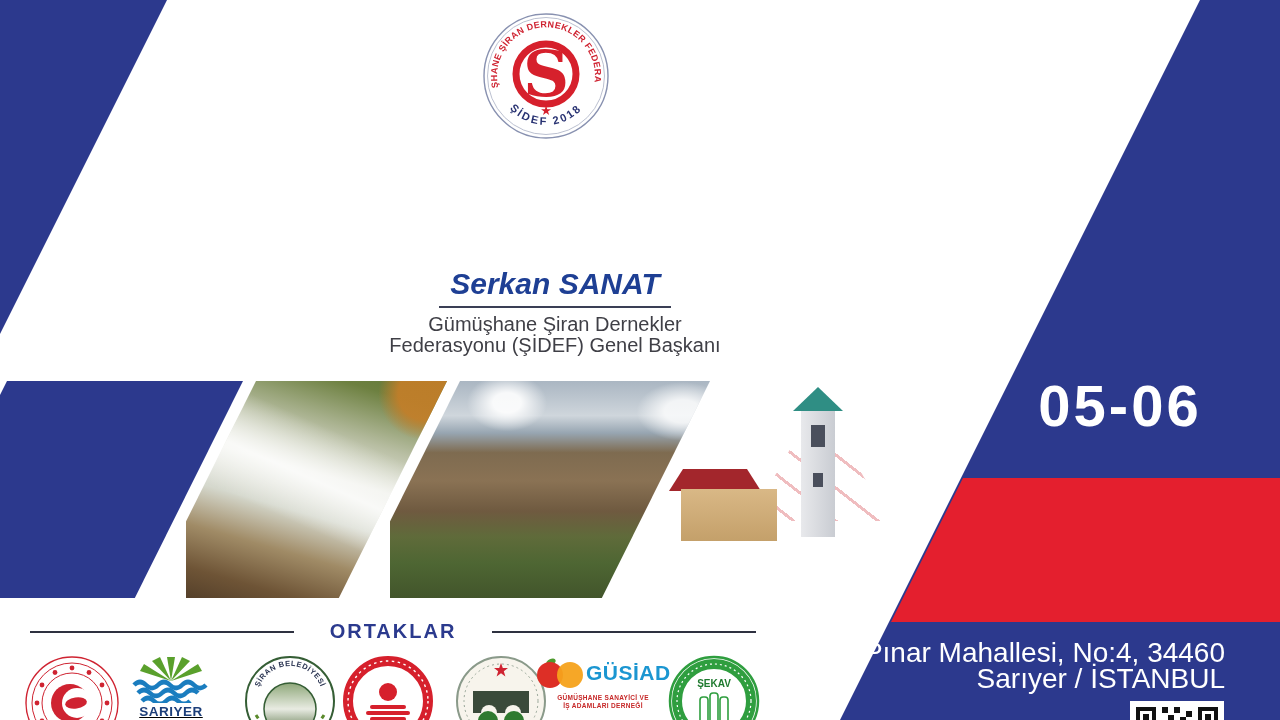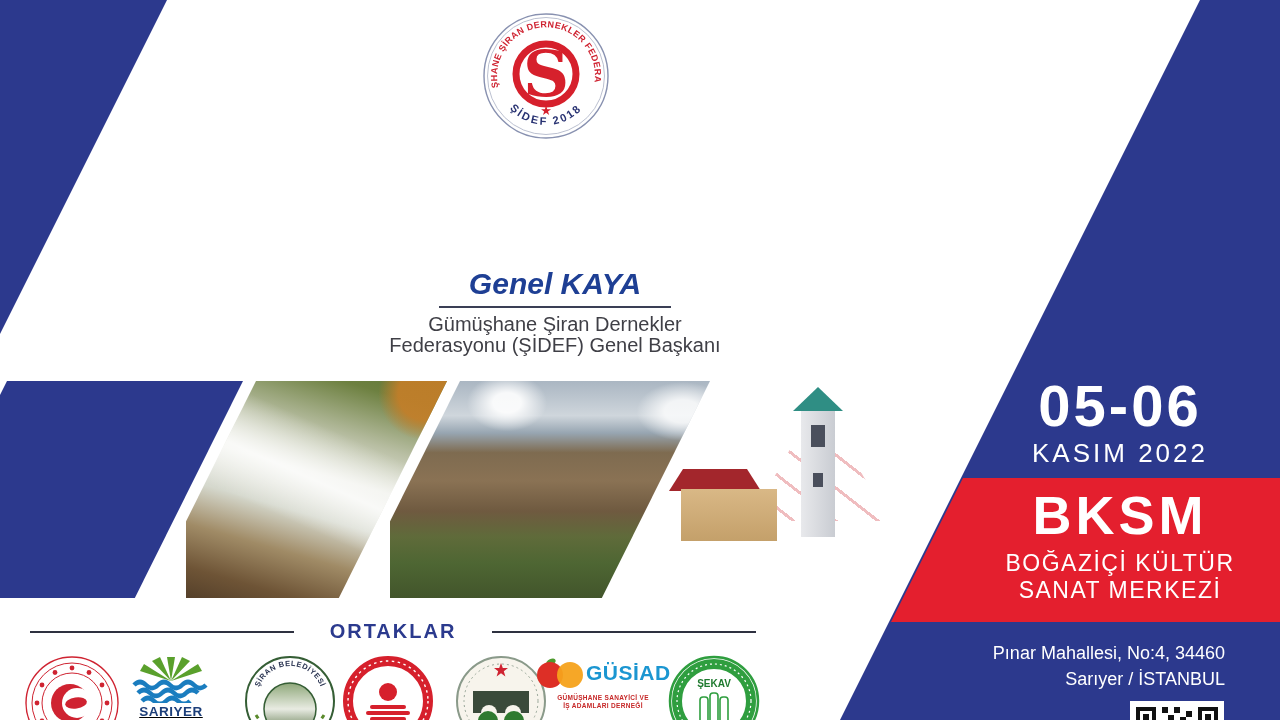--- a/index.html
+++ b/index.html
@@ -73,21 +73,21 @@
     opacity:.55; clip-path:polygon(0 100%, 100% 100%, 55% 0, 45% 0);
   }
   
   .date-block { position:absolute; left:1000px; top:377px; width:240px; text-align:center; color:#fff; }
   .date-big { font-size:58px; font-weight:bold; letter-spacing:3px; line-height:58px; }
   .date-sub { font-size:26px; letter-spacing:3px; margin-top:3px; }
   .venue-block { position:absolute; left:1000px; top:487px; width:240px; text-align:center; color:#fff; }
   .venue-abbr { font-size:54px; font-weight:bold; letter-spacing:4px; line-height:56px; }
   .venue-line { font-size:23px; letter-spacing:1.5px; line-height:27px; }
   .venue-line.first { margin-top:7px; }
-  .addr-block { position:absolute; right:55px; top:640px; text-align:right; color:#fff; font-size:18px; line-height:26px; }
+  .addr-block { position:absolute; right:55px; top:640px; text-align:right; color:#fff; font-size:28px; line-height:26px; }
   
   .qr { position:absolute; left:1130px; top:701px; width:94px; height:60px; }
   
   .partners-head { position:absolute; left:30px; top:620px; width:726px; display:flex; align-items:center; }
   .partners-rule { height:2px; background:#2e3140; flex:1; }
   .partners-label { font-size:20px; font-weight:bold; letter-spacing:2px; color:#2b3a8e; margin:0 36px; }
   .logo-item { position:absolute; top:655px; }
   .logo-circle { display:block; }
   .sariyer-label { font-size:13.5px; font-weight:bold; color:#1d3f7a; letter-spacing:.5px; text-align:center; margin-top:1px; }
   .gusiad { display:flex; align-items:center; }
@@ -119,21 +119,21 @@
     <circle cx="90" cy="70" r="30" fill="none" stroke="#d6202c" stroke-width="7"></circle>
     <text x="90" y="92" text-anchor="middle" font-family="DejaVu Serif, serif" font-weight="bold" font-size="64" fill="#d6202c">S</text>
     <text x="90" y="111" text-anchor="middle" font-size="13" fill="#d6202c">★</text>
     <text font-size="11" font-weight="bold" fill="#283272" letter-spacing="2.2">
       <textPath href="#arcBottom" startOffset="50%" text-anchor="middle">ŞİDEF 2018</textPath>
     </text>
   </svg>
 
 
   <div class="speaker">
-    <div class="speaker-name">Genel KAYA</div>
+    <div class="speaker-name">Serkan SANAT</div>
     <div class="speaker-rule"></div>
     <div class="speaker-title">Gümüşhane Şiran Dernekler</div>
     <div class="speaker-title">Federasyonu (ŞİDEF) Genel Başkanı</div>
   </div>
 
   <div class="band-item band-blue"></div>
   <div class="band-item photo1">
       <div class="ph-inner"></div>
     </div>
   <div class="band-item photo2">
@@ -146,26 +146,20 @@
       <div class="p3-bldg"></div>
       <div class="p3-tower"></div>
       <div class="p3-roof"></div>
       <div class="p3-win" style="left:158px;top:44px;width:14px;height:22px;"></div>
       <div class="p3-win" style="left:160px;top:92px;width:10px;height:14px;"></div>
     </div>
   </div>
 
   <div class="date-block">
     <div class="date-big">05-06</div>
-    <div class="date-sub">KASIM 2022</div>
-  </div>
-  <div class="venue-block">
-    <div class="venue-abbr">BKSM</div>
-    <div class="venue-line first">BOĞAZİÇİ KÜLTÜR</div>
-    <div class="venue-line">SANAT MERKEZİ</div>
   </div>
   <div class="addr-block">
     <div>Pınar Mahallesi, No:4, 34460</div>
     <div>Sarıyer / İSTANBUL</div>
   </div>
 
   <svg class="qr" viewBox="0 0 94 60">
     <rect x="0" y="0" width="94" height="60" fill="#ffffff"></rect>
     <rect x="6" y="6" width="20" height="20" fill="#111"></rect>
       <rect x="10" y="10" width="12" height="12" fill="#fff"></rect>

